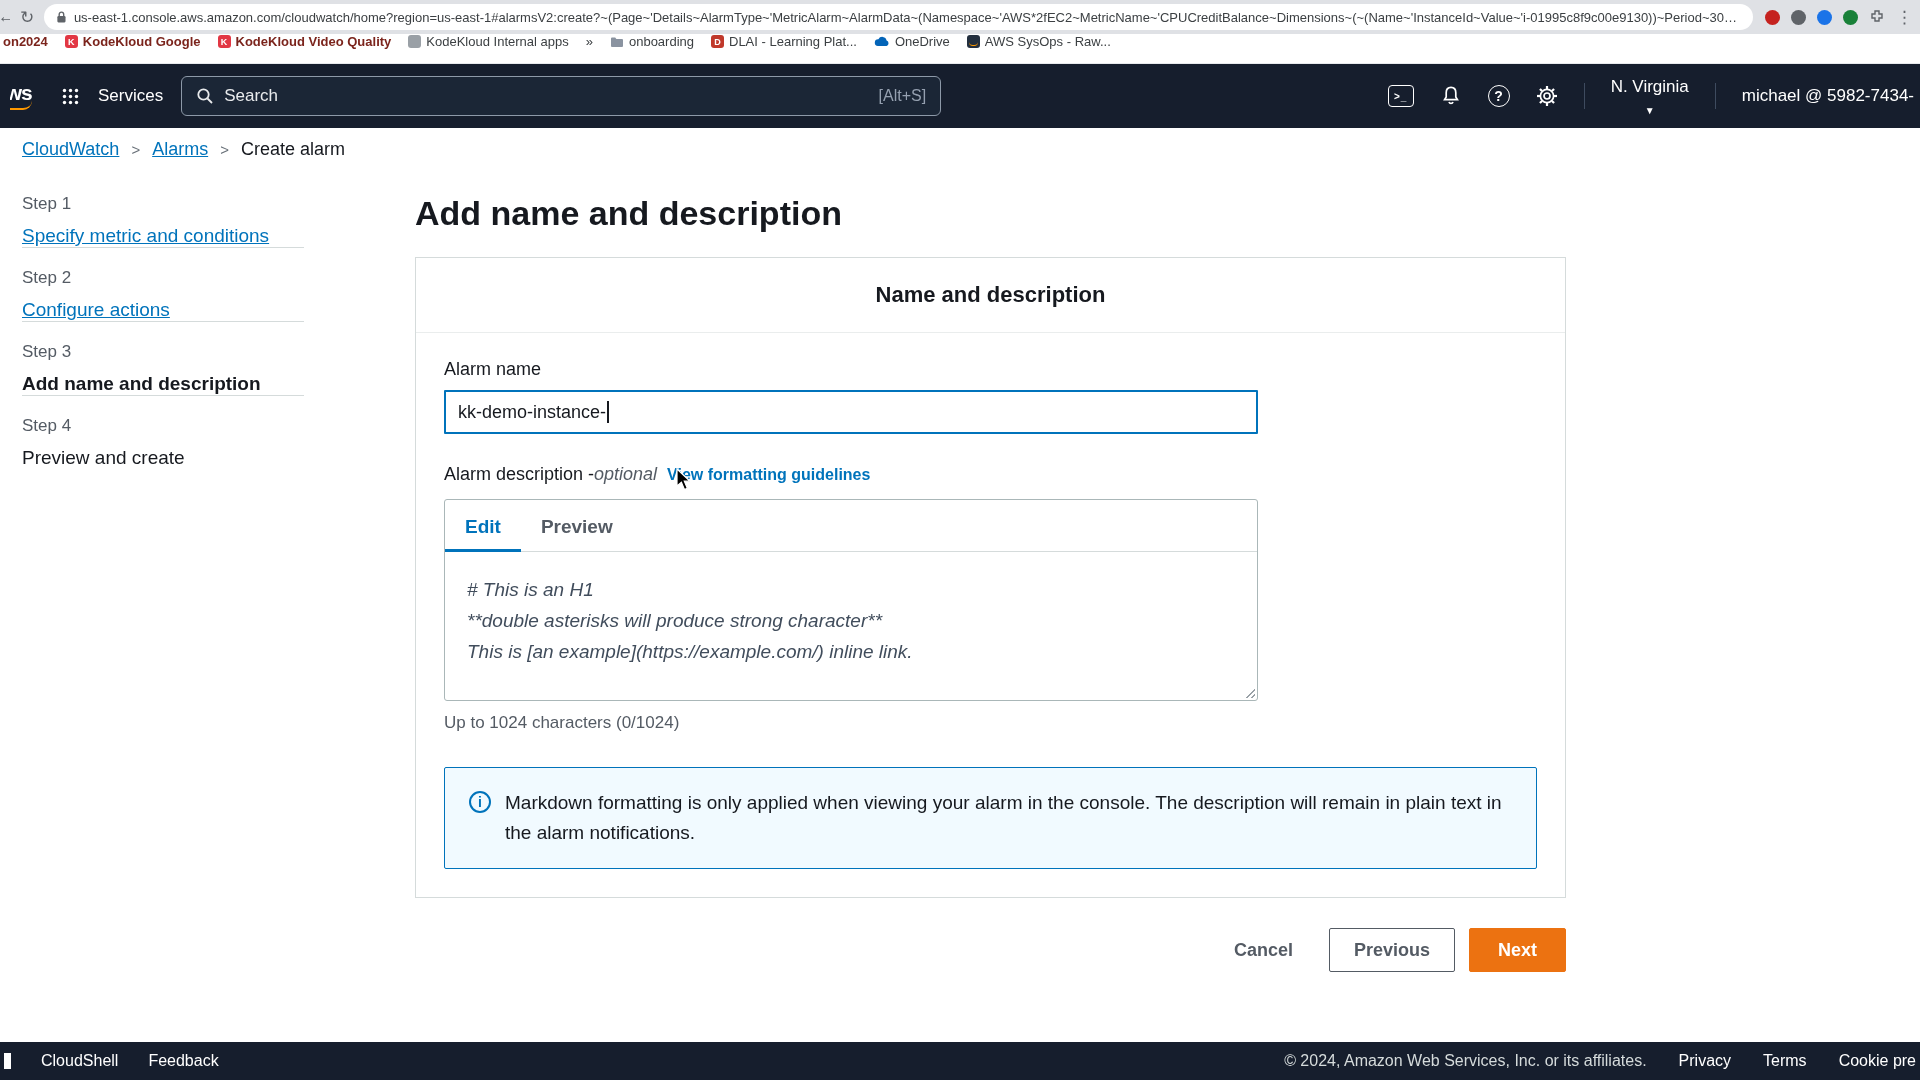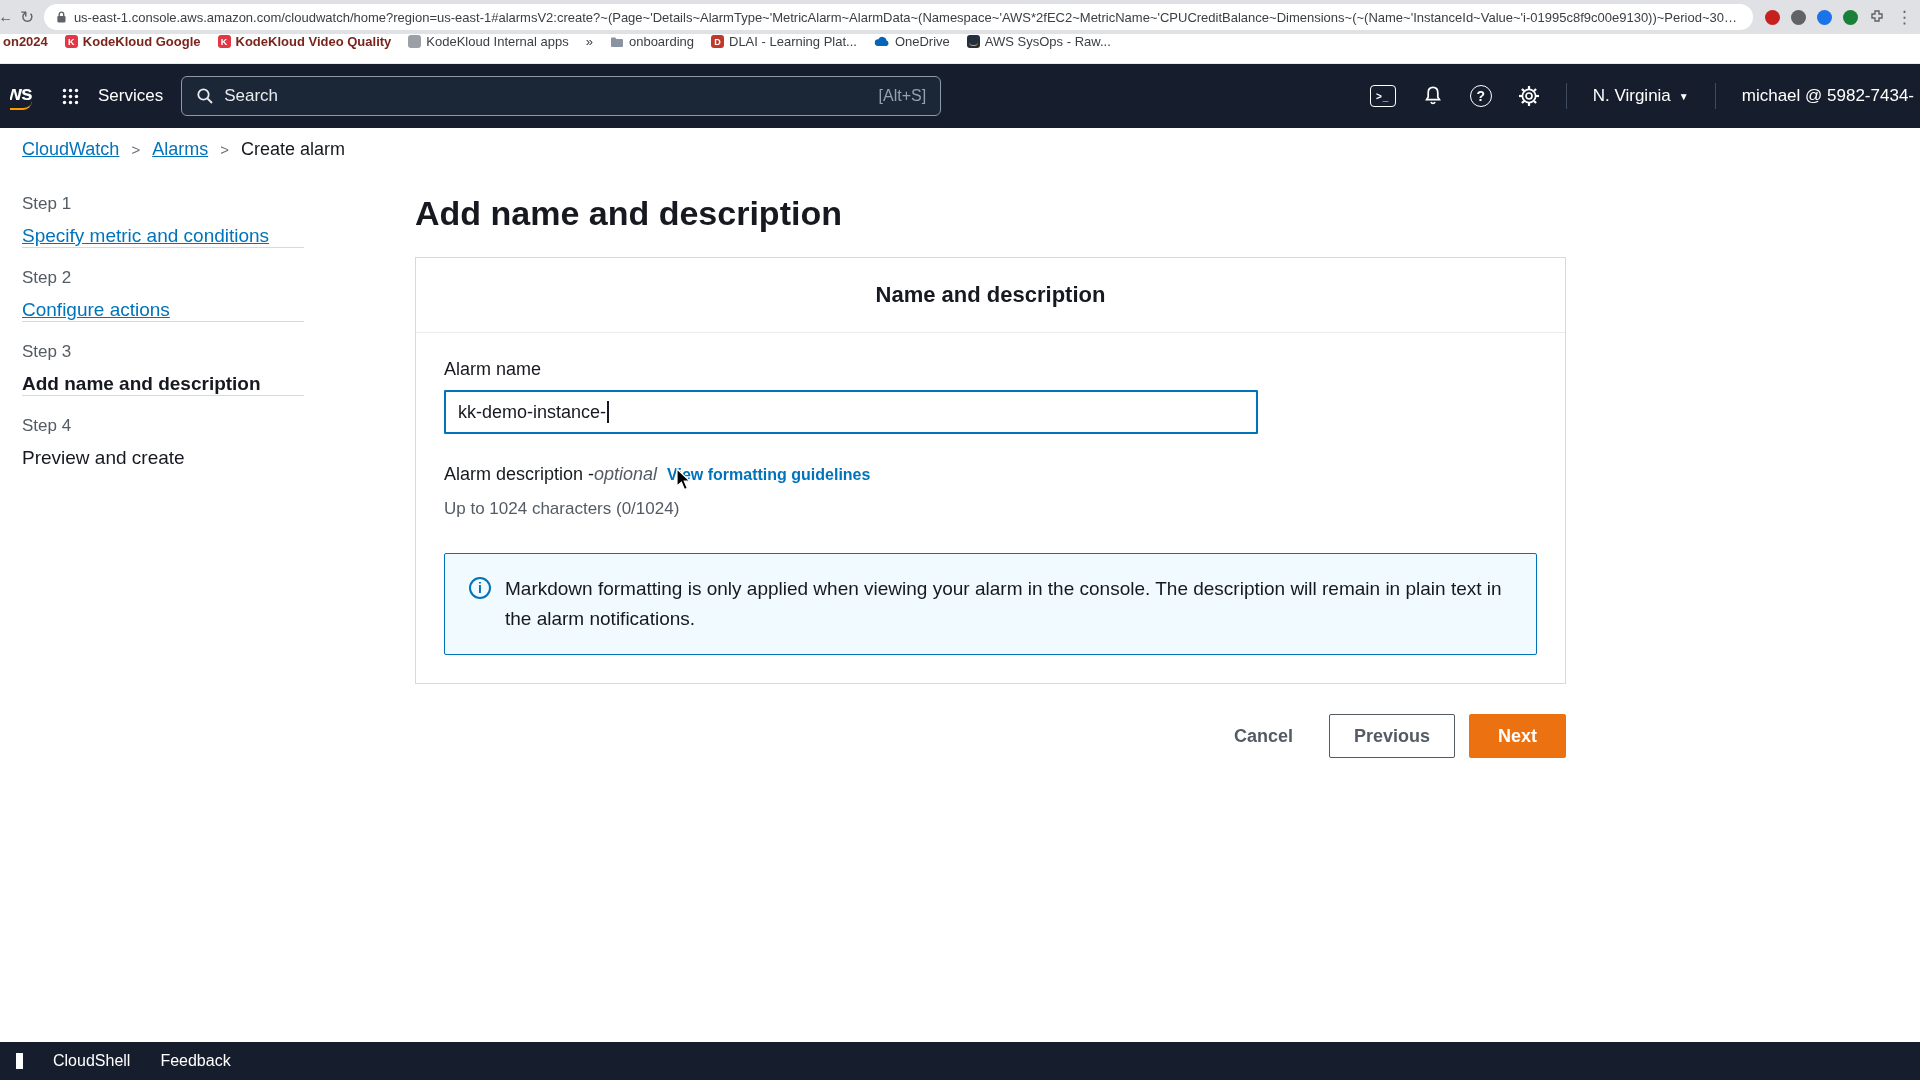--- a/index.html
+++ b/index.html
@@ -31,21 +31,21 @@
   .aws-logo .txt { font-weight:700; font-size:21px; letter-spacing:-1px; margin-left:-15px; display:inline-block; }
   .aws-logo .smile { position:absolute; left:-12px; bottom:1px; width:34px; height:9px; border-bottom:2.5px solid #ff9900; border-radius:0 0 14px 14px; }
   .services-btn { display:flex; align-items:center; gap:19px; font-size:17px; cursor:pointer; }
   .search-box { width:760px; height:40px; background:#1b2636; border:1px solid #8d99a8; border-radius:6px; display:flex; align-items:center; gap:10px; padding:0 14px; color:#e9ebed; font-size:17px; }
   .search-shortcut { margin-left:auto; color:#95a0b0; font-size:16px; }
   .header-right { margin-left:auto; display:flex; align-items:center; gap:26px; }
   .hdr-ico { display:flex; align-items:center; justify-content:center; cursor:pointer; }
   .term-box { width:26px; height:22px; border:1.6px solid #fff; border-radius:4px; font-size:10px; font-weight:700; display:flex; align-items:center; justify-content:center; letter-spacing:1px; }
   .q-circle { width:22px; height:22px; border:1.8px solid #fff; border-radius:50%; font-size:14px; font-weight:700; display:flex; align-items:center; justify-content:center; }
   .hdr-sep { width:1px; height:26px; background:#3e4b5f; }
-  .region, .account { font-size:17px; display:flex; align-items:center; gap:8px; white-space:nowrap; cursor:pointer; }
+  .region, .account { font-size:17px; display:flex; align-items:center; gap:8px; white-space:nowrap; cursor:pointer;flex-direction:column; }
   .region .caret { font-size:10px; }
 
   
   .breadcrumb-row { height:42px; display:flex; align-items:center; gap:12px; padding-left:22px; font-size:18px; flex:none; background:#fff; }
   .crumb-link { color:#0073bb; text-decoration:underline; cursor:pointer; }
   .crumb-sep { color:#687078; font-size:15px; }
   .crumb-current { color:#16191f; }
 
   
   .content { flex:1; display:flex; background:#fff; min-height:0; }
@@ -91,21 +91,21 @@
   .info-icon { width:22px; height:22px; border:2px solid #0073bb; border-radius:50%; color:#0073bb; font-size:14px; font-weight:700; display:flex; align-items:center; justify-content:center; flex:none; margin-top:3px; }
   .alert-text { margin:0; font-size:19px; line-height:30px; color:#16191f; }
 
   .actions { width:1151px; display:flex; justify-content:flex-end; align-items:flex-start; gap:14px; margin-top:30px; }
   .btn { height:44px; font-size:18px; font-weight:700; font-family:inherit; cursor:pointer; border-radius:2px; }
   .btn-cancel { background:none; border:none; color:#545b64; padding:0 22px; }
   .btn-prev { background:#fff; border:1px solid #545b64; color:#545b64; padding:0 24px; }
   .btn-next { background:#ec7211; border:1px solid #ec7211; color:#fff; padding:0 28px; }
 
   
-  .footer { height:38px; background:#161e2d; color:#fff; display:flex; align-items:center; gap:34px; padding:0 4px 0 16px; flex:none; font-size:16px; }
+  .footer { height:38px; background:#161e2d; color:#fff; display:flex; align-items:center; gap:34px; padding:0 4px 0 4px; flex:none; font-size:16px; }
   .footer-left { display:flex; align-items:center; gap:30px; }
   .footer-partial { width:7px; height:16px; background:#fff; flex:none; }
   .footer-link { cursor:pointer; white-space:nowrap; }
   .footer-right { margin-left:auto; display:flex; align-items:center; gap:32px; }
   .copyright { color:#d5dbdb; white-space:nowrap; }
 
   .mouse-cursor { position:absolute; left:676px; top:468px; z-index:99; pointer-events:none; }
 
   svg.ic { display:block; }
 </style>
@@ -288,20 +288,32 @@
           <span>kk-demo-instance-</span>
           <span class="caret-bar"></span>
         </div>
 
         <div class="desc-row">
           <span>Alarm description - </span>
           <span class="desc-opt">optional</span>
           <span class="format-link">View formatting guidelines</span>
         </div>
 
+        <div class="editor">
+          <div class="tabs">
+            <div class="tab active">Edit</div>
+            <div class="tab">Preview</div>
+          </div>
+          <div class="textarea">
+            <div># This is an H1</div>
+            <div>**double asterisks will produce strong character**</div>
+            <div>This is [an example](https://example.com/) inline link.</div>
+            <span class="resize-grip"></span>
+          </div>
+        </div>
 
         <div class="char-hint">Up to 1024 characters (0/1024)</div>
 
         <div class="alert">
           <span class="info-icon">i</span>
           <p class="alert-text">Markdown formatting is only applied when viewing your alarm in the console. The description will remain in plain text in the alarm notifications.</p>
         </div>
 
       </div>
     </section>
@@ -313,17 +325,23 @@
     </div>
   </main>
 </div>
 
 <div class="footer">
   <div class="footer-left">
     <span class="footer-partial"></span>
     <span class="footer-link">CloudShell</span>
     <span class="footer-link">Feedback</span>
   </div>
+  <div class="footer-right">
+    <span class="copyright">© 2024, Amazon Web Services, Inc. or its affiliates.</span>
+    <span class="footer-link">Privacy</span>
+    <span class="footer-link">Terms</span>
+    <span class="footer-link">Cookie pre</span>
+  </div>
 </div>
 
 <svg class="mouse-cursor" width="18" height="24" viewBox="0 0 18 24">
   <path d="M1 1 L1 18 L5.4 14.2 L8.4 21.5 L11.3 20.3 L8.3 13.2 L14 13.2 Z" fill="#000" stroke="#fff" stroke-width="1.2"></path>
 </svg>
 
 </body></html>

